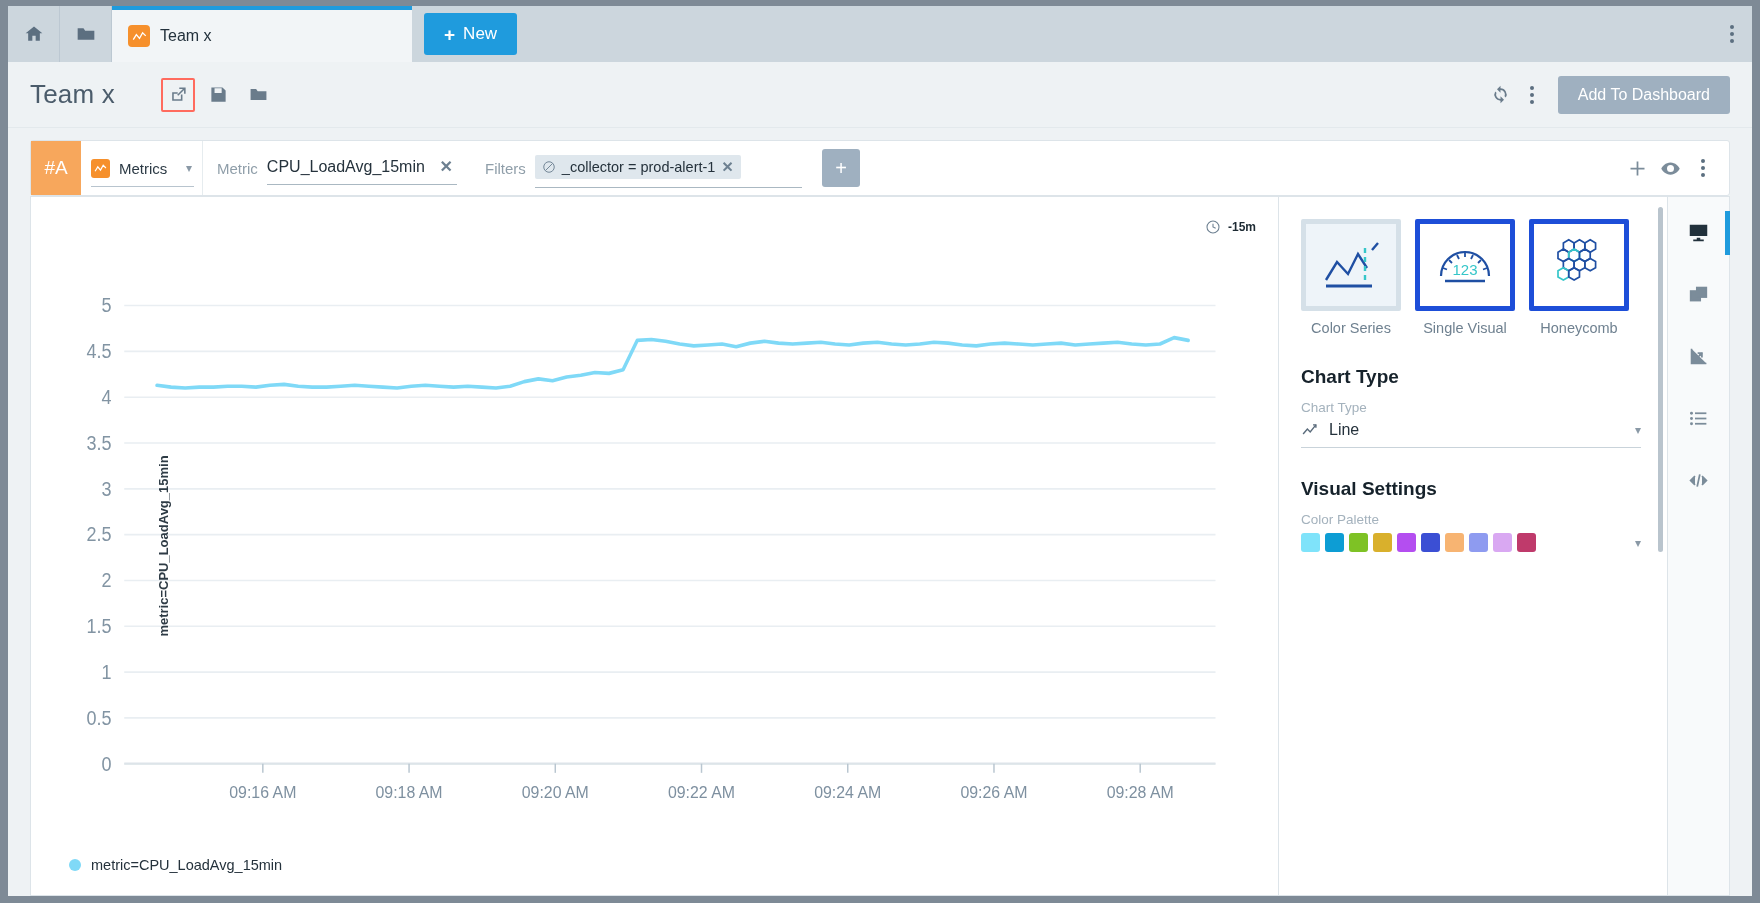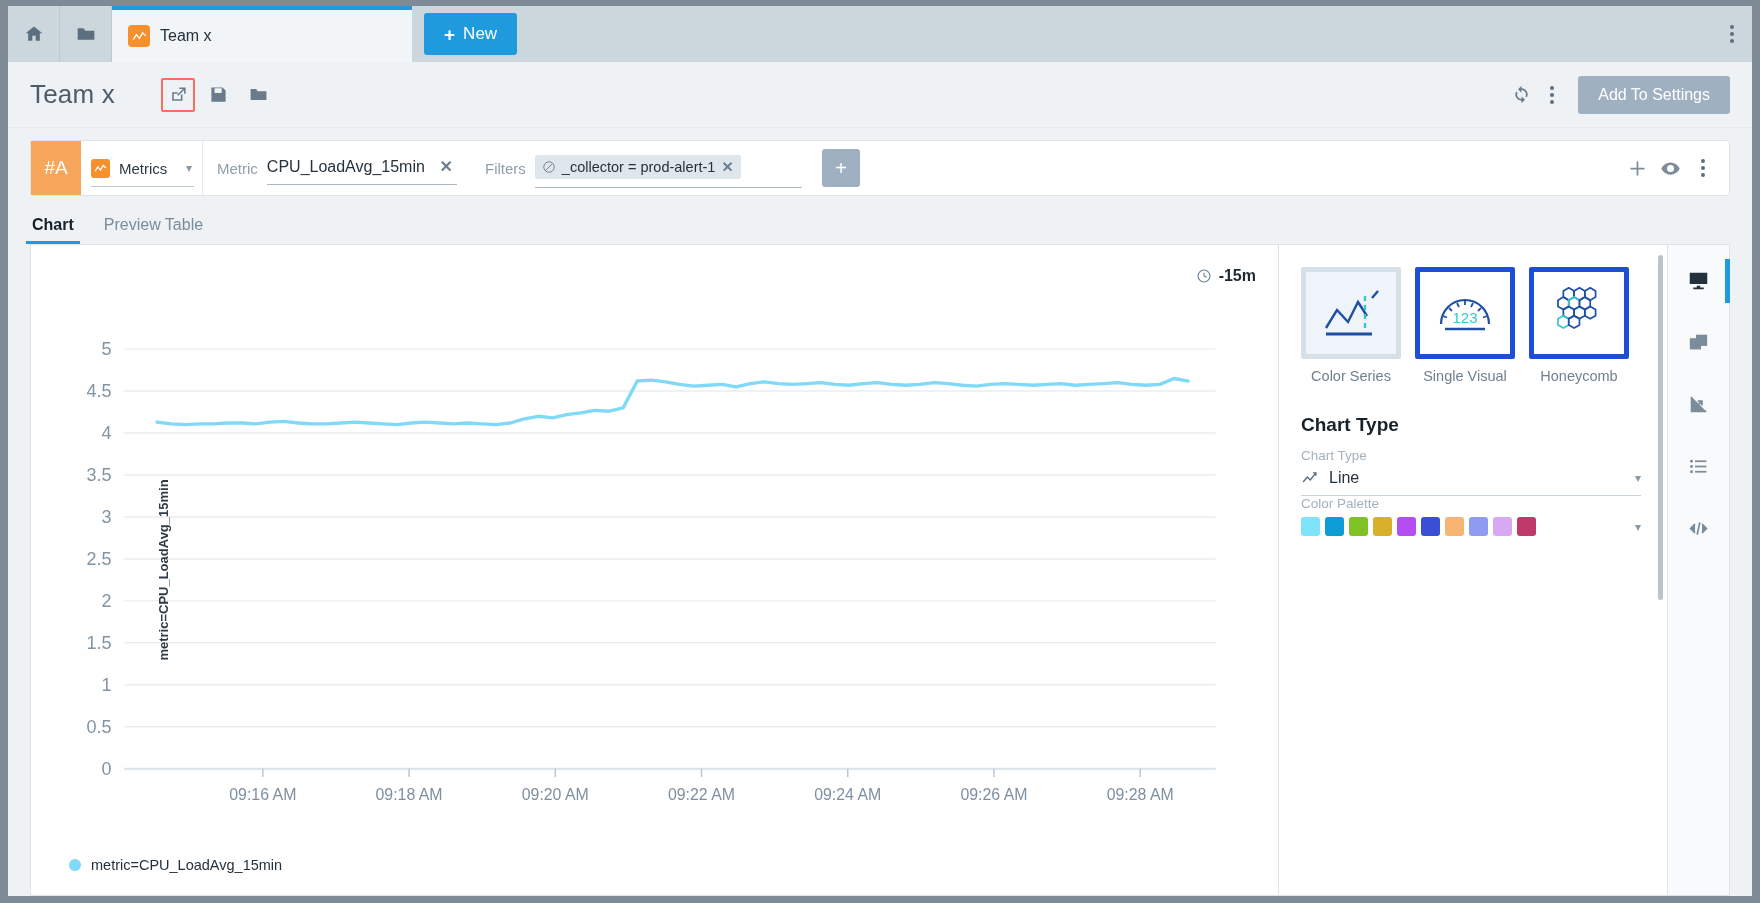--- a/index.html
+++ b/index.html
@@ -118,21 +118,21 @@
 
   
   .subtabs{display:flex;gap:26px;padding:14px 22px 0 22px;background:#eef2f4;flex:none;}
   .stab{padding:6px 2px 10px 2px;font-size:16px;color:#7b8c9a;cursor:pointer;position:relative;}
   .stab.active{color:#16222b;font-weight:bold;}
   .stab.active:after{content:"";position:absolute;left:-4px;right:-4px;bottom:0;height:3px;background:#1f9bdd;}
 
   
   .bodyarea{flex:1;display:flex;background:#eef2f4;padding:0 22px 0 22px;min-height:0;}
   .chartcard{flex:1;background:#fff;border:1px solid #dde4e9;border-right:none;position:relative;overflow:hidden;}
-  .timerange{position:absolute;right:22px;top:22px;display:flex;align-items:center;gap:7px;font-size:16px;color:#1d2a33;font-weight:bold;}
+  .timerange{position:absolute;right:22px;top:22px;display:flex;align-items:center;gap:7px;font-size:12px;color:#1d2a33;font-weight:bold;}
   .timerange svg{width:16px;height:16px;stroke:#6d8091;fill:none;stroke-width:1.6;}
   .plotwrap{position:absolute;left:0;top:56px;right:18px;bottom:72px;}
   .ylabel{
     position:absolute;left:42px;top:50%;transform:translateY(-50%) rotate(-90deg);
     transform-origin:center; font-size:13px; font-weight:bold; color:#2e3b45; white-space:nowrap;
   }
   .legend{position:absolute;left:38px;bottom:22px;display:flex;align-items:center;gap:10px;font-size:14.5px;color:#25323c;}
   .legend .dot{width:12px;height:12px;border-radius:50%;background:#7fd9f7;flex:none;}
 
   
@@ -225,21 +225,21 @@
       <div class="tr-ico">
         <svg viewBox="0 0 24 24">
             <path d="M12 5V2L8 6l4 4V7a5 5 0 0 1 4.6 7l1.5 1.5A7 7 0 0 0 12 5zm0 12a5 5 0 0 1-4.6-7L5.9 8.5A7 7 0 0 0 12 19v3l4-4-4-4z"></path>
           </svg>
       </div>
       <div class="kebab">
           <i></i>
           <i></i>
           <i></i>
         </div>
-      <button class="addbtn">Add To Settings</button>
+      <button class="addbtn">Add To Dashboard</button>
     </div>
   </div>
 
   <div class="queryzone">
     <div class="qrow">
       <div class="qa">#A</div>
       <div class="qsrc">
         <span class="chip">
           <svg viewBox="0 0 24 24">
               <polyline points="2,17 7,9 12,15 17,6 22,11"></polyline>
@@ -280,24 +280,20 @@
           </svg>
         <div class="kebab">
             <i></i>
             <i></i>
             <i></i>
           </div>
       </div>
     </div>
   </div>
 
-  <div class="subtabs">
-    <div class="stab active">Chart</div>
-    <div class="stab">Preview Table</div>
-  </div>
 
   <div class="bodyarea">
 
     <div class="chartcard">
       <div class="timerange">
         <svg viewBox="0 0 24 24">
             <circle cx="12" cy="12" r="9"></circle>
             <polyline points="12,7 12,12 16,14"></polyline>
           </svg>
         <span>-15m</span>
@@ -411,20 +407,21 @@
       <div class="flabel">Chart Type</div>
       <div class="selrow">
         <svg class="ci" viewBox="0 0 24 24">
             <polyline points="3,17 9,10 13,14 21,4"></polyline>
             <polyline points="17,4 21,4 21,8"></polyline>
           </svg>
         <span class="sv">Line</span>
         <span class="cv">▾</span>
       </div>
 
+      <div class="rp-h2">Visual Settings</div>
       <div class="flabel">Color Palette</div>
       <div class="palrow" id="palrow">
         <span class="sw" style="background: rgb(127, 227, 250);"></span>
           <span class="sw" style="background: rgb(13, 157, 212);"></span>
           <span class="sw" style="background: rgb(126, 194, 37);"></span>
           <span class="sw" style="background: rgb(217, 176, 44);"></span>
           <span class="sw" style="background: rgb(180, 78, 240);"></span>
           <span class="sw" style="background: rgb(59, 79, 212);"></span>
           <span class="sw" style="background: rgb(247, 180, 114);"></span>
           <span class="sw" style="background: rgb(142, 155, 240);"></span>

